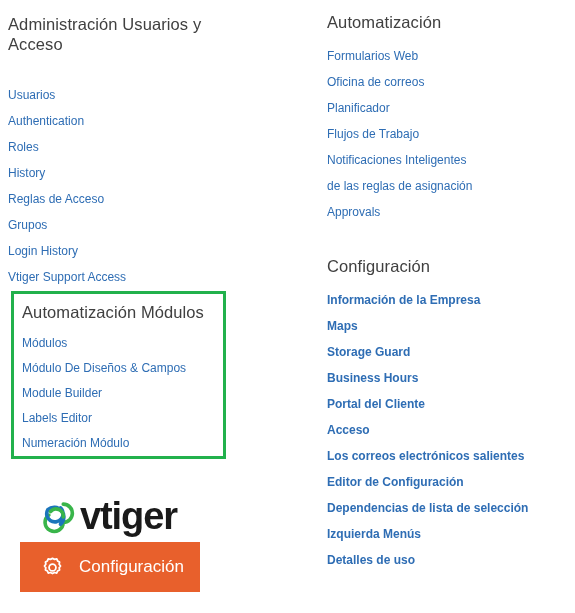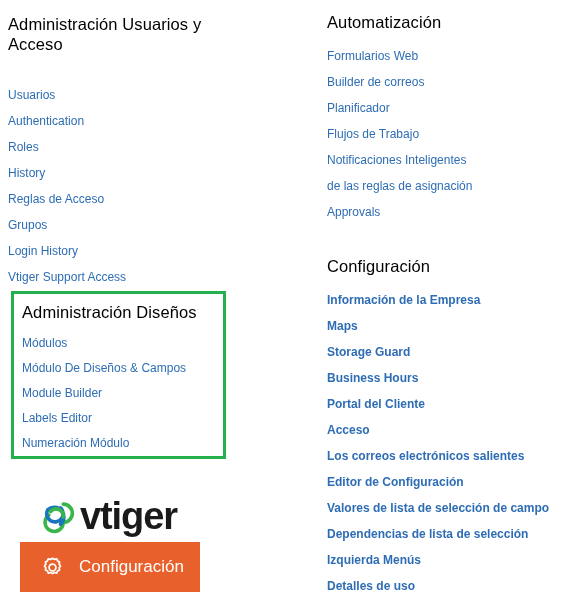--- a/index.html
+++ b/index.html
@@ -24,21 +24,21 @@
   .col {
     position: absolute;
     top: 0;
   }
   .col-left  { left: 8px;   width: 300px; }
   .col-right { left: 327px; width: 248px; }
 
   .section { margin: 0; }
 
   .section-title {
-    color: #000000;
+    color: #404040;
     font-size: 16.5px;
     font-weight: 400;
     line-height: 20px;
     letter-spacing: 0.1px;
     margin: 0;
     padding: 0;
   }
 
   .links { margin: 0; padding: 0; list-style: none; }
 
@@ -154,21 +154,21 @@
             <a class="link-item" href="#">Login History</a>
           </li>
         <li>
             <a class="link-item" href="#">Vtiger Support Access</a>
           </li>
       </ul>
     </div>
 
     <div id="modules-box">
       <div class="inner">
-        <h2 class="section-title">Administración Diseños</h2>
+        <h2 class="section-title">Automatización Módulos</h2>
         <ul class="links">
           <li>
               <a class="link-item" href="#">Módulos</a>
             </li>
           <li>
               <a class="link-item" href="#">Módulo De Diseños &amp; Campos</a>
             </li>
           <li>
               <a class="link-item" href="#">Module Builder</a>
             </li>
@@ -211,21 +211,21 @@
 
   <div class="col col-right">
 
     <div class="section" id="automation-section">
       <h2 class="section-title">Automatización</h2>
       <ul class="links">
         <li>
             <a class="link-item" href="#">Formularios Web</a>
           </li>
         <li>
-            <a class="link-item" href="#">Builder de correos</a>
+            <a class="link-item" href="#">Oficina de correos</a>
           </li>
         <li>
             <a class="link-item" href="#">Planificador</a>
           </li>
         <li>
             <a class="link-item" href="#">Flujos de Trabajo</a>
           </li>
         <li>
             <a class="link-item" href="#">Notificaciones Inteligentes</a>
           </li>
@@ -259,23 +259,20 @@
         <li>
             <a class="link-item" href="#">Acceso</a>
           </li>
         <li>
             <a class="link-item" href="#">Los correos electrónicos salientes</a>
           </li>
         <li>
             <a class="link-item" href="#">Editor de Configuración</a>
           </li>
         <li>
-            <a class="link-item" href="#">Valores de lista de selección de campo</a>
-          </li>
-        <li>
             <a class="link-item" href="#">Dependencias de lista de selección</a>
           </li>
         <li>
             <a class="link-item" href="#">Izquierda Menús</a>
           </li>
         <li>
             <a class="link-item" href="#">Detalles de uso</a>
           </li>
       </ul>
     </div>

